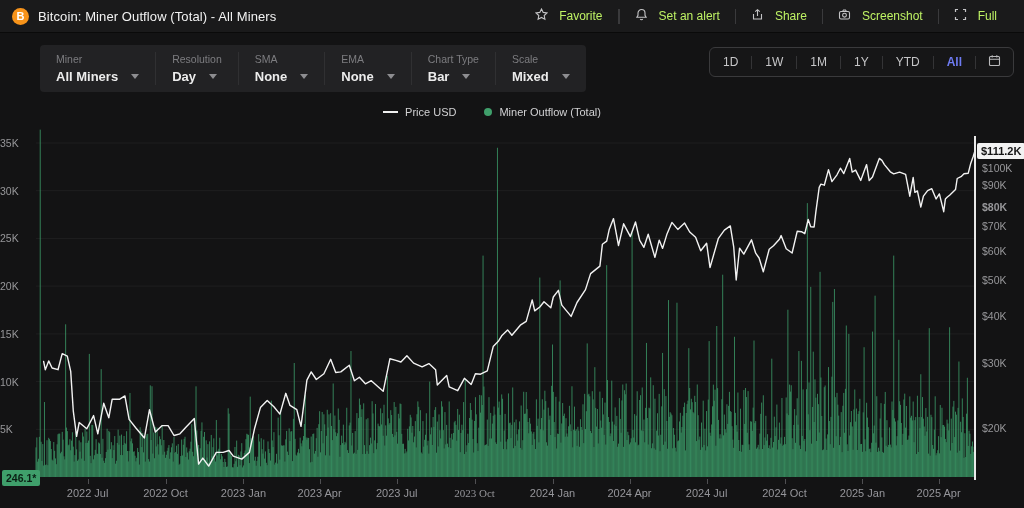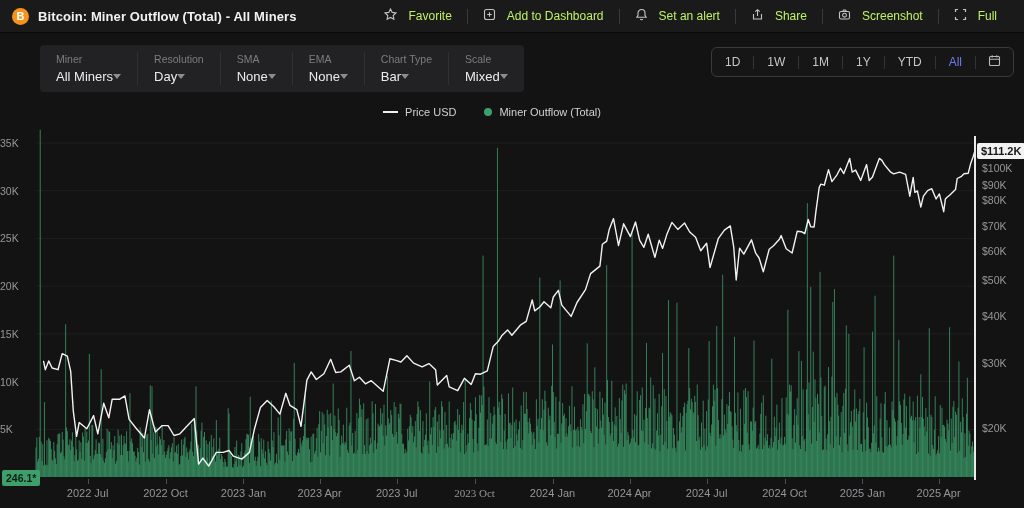--- a/index.html
+++ b/index.html
@@ -16,44 +16,44 @@
     position:absolute; top:0; left:0; right:0; height:33px;
     background:#1a1a1b; border-bottom:1px solid #0a0a0a;
     display:flex; align-items:center; padding:0 12px;
   }
   .title-wrap { display:flex; align-items:center; gap:9px; }
   .btc-icon {
     width:17px; height:17px; border-radius:50%; background:#f7931a;
     color:#fff; font-weight:bold; font-size:11px; line-height:17px;
     text-align:center; flex:0 0 auto;
   }
-  .title { font-size:13px; font-weight:700; color:#f2f2f2; letter-spacing:.1px; }
+  .title { font-size:13px; font-weight:400; color:#f2f2f2; letter-spacing:.1px; }
   .header-actions { margin-left:auto; display:flex; align-items:center; }
   .h-btn { display:flex; align-items:center; gap:11px; font-size:12px; color:#bef264; padding:0 15px; cursor:pointer; white-space:nowrap; }
   .h-btn svg { stroke:#c4c4c6; }
   .h-sep { width:1px; height:15px; background:#3a3a3c; }
   
   .toolbar-box {
     position:absolute; top:45px; left:40px;
     background:#222224; border-radius:4px;
     display:flex; padding:7px 0;align-items:flex-end;
   }
   .f-group { padding:1px 16px; border-left:1px solid #303032; cursor:pointer; }
   .f-group:first-child { border-left:none; }
   .f-label { font-size:10.5px; color:#7d7d80; margin-bottom:4px; }
-  .f-value { font-size:13px; color:#ececec; font-weight:400; display:flex; align-items:center; gap:0; }
+  .f-value { font-size:13px; color:#ececec; font-weight:700; display:flex; align-items:center; gap:13px; }
   .caret { width:0; height:0; border-left:4px solid transparent; border-right:4px solid transparent; border-top:5px solid #8d8d90; }
   
   .range-box {
     position:absolute; top:47px; right:10px; height:30px;
     border:1px solid #3a3a3c; border-radius:6px;
     display:flex; align-items:center; background:#161617;
   }
   .r-btn { font-size:12px; color:#c6c6c8; padding:0 13px; height:100%; display:flex; align-items:center; cursor:pointer; }
-  .r-btn.active { color:#6e7bf2; font-weight:400; }
+  .r-btn.active { color:#6e7bf2; font-weight:700; }
   .r-sep { width:1px; height:13px; background:#343436; }
   .r-cal { padding:0 12px; display:flex; align-items:center; cursor:pointer; }
   .r-cal svg { stroke:#b9b9bb; }
   
   .legend {
     position:absolute; top:106px; left:0; right:40px;
     display:flex; justify-content:center; gap:28px;
     font-size:11px; color:#d2d2d4;
   }
   .lg-item { display:flex; align-items:center; gap:7px; }
@@ -91,27 +91,20 @@
     <div class="title">Bitcoin: Miner Outflow (Total) - All Miners</div>
   </div>
   <div class="header-actions">
     <div class="h-btn">
       <span><svg width="13" height="13" viewBox="0 0 13 13" fill="none" stroke-width="1.1">
             <path d="M6.5 1l1.7 3.4 3.8.5-2.8 2.6.7 3.7-3.4-1.8-3.4 1.8.7-3.7L1 4.9l3.8-.5z"></path>
           </svg></span>
       <span>Favorite</span>
     </div>
     <div class="h-sep"></div>
-    <div class="h-btn">
-      <span><svg width="13" height="13" viewBox="0 0 13 13" fill="none" stroke-width="1.1">
-            <rect x="1.5" y="1.5" width="10" height="10" rx="2"></rect>
-            <path d="M6.5 4.2v4.6M4.2 6.5h4.6"></path>
-          </svg></span>
-      <span>Add to Dashboard</span>
-    </div>
     <div class="h-sep"></div>
     <div class="h-btn">
       <span><svg width="13" height="13" viewBox="0 0 13 13" fill="none" stroke-width="1.1">
             <path d="M6.5 1.5a3.5 3.5 0 0 1 3.5 3.5v2.4l1.1 1.9H1.9L3 7.4V5a3.5 3.5 0 0 1 3.5-3.5z"></path>
             <path d="M5.3 11a1.3 1.3 0 0 0 2.4 0"></path>
           </svg></span>
       <span>Set an alert</span>
     </div>
     <div class="h-sep"></div>
     <div class="h-btn">
@@ -234,21 +227,21 @@
   <div class="badge-outflow">246.1*</div>
 <div class="ytick-l" style="top: 8.995px;">35K</div>
     <div class="ytick-l" style="top: 56.71px;">30K</div>
     <div class="ytick-l" style="top: 104.425px;">25K</div>
     <div class="ytick-l" style="top: 152.14px;">20K</div>
     <div class="ytick-l" style="top: 199.855px;">15K</div>
     <div class="ytick-l" style="top: 247.57px;">10K</div>
     <div class="ytick-l" style="top: 295.285px;">5K</div>
     <div class="ytick-r" style="top: 34px;">$100K</div>
     <div class="ytick-r" style="top: 51.0218px;">$90K</div>
-    <div class="ytick-r" style="top: 66px;">$80K</div>
+    <div class="ytick-r" style="top: 73px; font-weight: bold;">$80K</div>
     <div class="ytick-r" style="top: 91.6235px;">$70K</div>
     <div class="ytick-r" style="top: 116.528px;">$60K</div>
     <div class="ytick-r" style="top: 145.983px;">$50K</div>
     <div class="ytick-r" style="top: 182.034px;">$40K</div>
     <div class="ytick-r" style="top: 228.511px;">$30K</div>
     <div class="ytick-r" style="top: 294.017px;">$20K</div>
     <div class="xtickmark" style="left: 87.6px;"></div>
     <div class="xtick" style="left: 87.6px;">2022 Jul</div>
     <div class="xtickmark" style="left: 165.5px;"></div>
     <div class="xtick" style="left: 165.5px;">2022 Oct</div>

